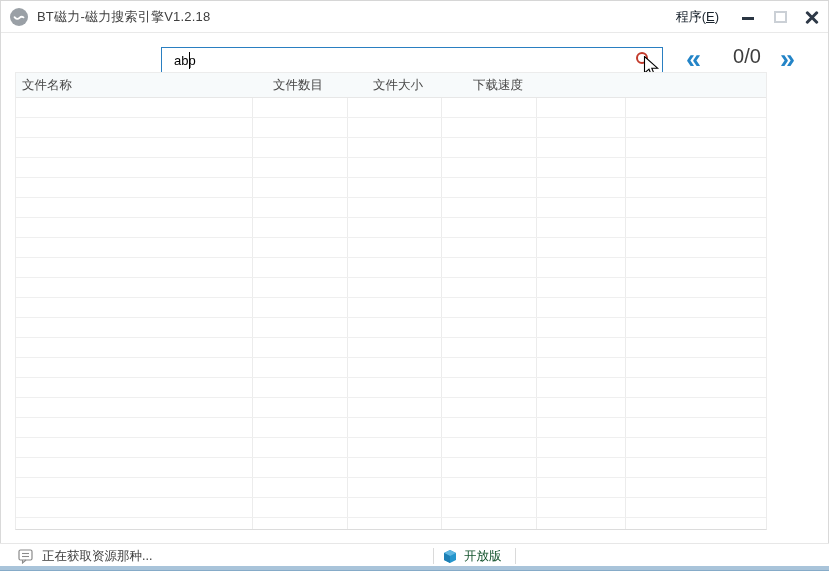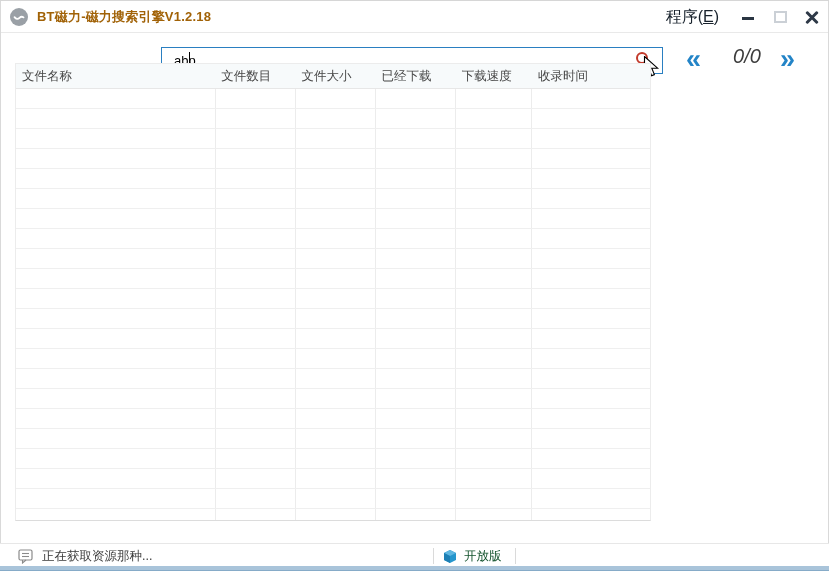--- a/index.html
+++ b/index.html
@@ -5,45 +5,45 @@
   html,body{margin:0;padding:0;background:#efefef;}
   .window{
     position:relative;width:829px;height:571px;background:#ffffff;
     font-family:"Liberation Sans",sans-serif;overflow:hidden;
     box-shadow:inset 0 1px 0 #d6d6d6, inset 1px 0 0 #d9d9d9, inset -1px 0 0 #d9d9d9;
   }
   
   .titlebar{position:absolute;left:1px;right:1px;top:1px;height:31px;background:#fff;
     border-bottom:1px solid #e9e9e9;display:flex;align-items:center;}
   .appicon{width:18px;height:18px;margin-left:9px;flex:0 0 auto;}
-  .apptitle{margin-left:9px;font-size:13px;font-weight:bold;color:#a16207;letter-spacing:.2px;}
+  .apptitle{margin-left:9px;font-size:13px;font-weight:normal;color:#404040;letter-spacing:.2px;}
   .menuzone{margin-left:auto;display:flex;align-items:center;height:100%;}
-  .menuitem{font-size:16px;color:#18222c;padding:0 13px;cursor:default;line-height:31px;}
+  .menuitem{font-size:13px;color:#18222c;padding:0 13px;cursor:default;line-height:31px;}
   .menuitem .mkey{text-decoration:underline;}
   .winbtn{width:32px;height:31px;display:flex;align-items:center;justify-content:center;}
   .min-glyph{width:12px;height:3px;background:#2a3542;margin-top:4px;}
   .max-glyph{width:13px;height:12px;border:2px solid #cbd0d6;box-sizing:border-box;}
   .close-glyph{position:relative;width:14px;height:14px;}
   .close-glyph::before,.close-glyph::after{content:"";position:absolute;left:-1px;top:6px;width:16px;height:3px;background:#2e3947;border-radius:1px;}
   .close-glyph::before{transform:rotate(45deg);}
   .close-glyph::after{transform:rotate(-45deg);}
   
   .search-input{position:absolute;left:161px;top:47px;width:502px;height:27px;box-sizing:border-box;
     border:1px solid #2a7fc1;padding:0 20px 0 12px;font-size:13px;color:#000;outline:none;
     font-family:"Liberation Sans",sans-serif;background:#fff;}
   .caret{position:absolute;left:189px;top:52px;width:1px;height:17px;background:#000;}
   .search-glass{position:absolute;left:636px;top:52px;width:12px;height:12px;border:2px solid #c23a2b;
     border-radius:50%;box-sizing:border-box;background:transparent;}
   .mouse-cursor{position:absolute;left:643px;top:56px;width:18px;height:22px;pointer-events:none;}
   .nav-arrow{position:absolute;top:41px;font-size:27px;font-weight:bold;color:#2384c7;line-height:36px;cursor:default;}
   .nav-prev{left:686px;}
   .nav-next{left:780px;}
-  .page-counter{position:absolute;left:718px;top:45px;width:58px;text-align:center;font-size:20px;color:#3d3d3d;font-style:italic;}
+  .page-counter{position:absolute;left:718px;top:45px;width:58px;text-align:center;font-size:20px;color:#3d3d3d;}
   
-  .grid{position:absolute;left:15px;top:63px;width:636px;height:458px;box-sizing:border-box;
+  .grid{position:absolute;left:15px;top:72px;width:752px;height:458px;box-sizing:border-box;
     border:1px solid #ececec;border-bottom:1px solid #dcdcdc;overflow:hidden;background:#fff;}
   .ghead{display:flex;height:24px;background:#f7fafb;border-bottom:1px solid #e7e7e7;}
   .hcell{box-sizing:border-box;padding-left:6px;font-size:12.5px;color:#474747;line-height:24px;
     white-space:nowrap;overflow:hidden;}
   .trow{display:flex;height:20px;box-sizing:border-box;border-bottom:1px solid #efefef;}
   .tcell{box-sizing:border-box;height:100%;}
   .c1{width:251px;} .c2{width:100px;} .c3{width:100px;} .c4{width:100px;} .c5{width:95px;} .c6{width:148px;}
   .tcell:not(:last-child){border-right:1px solid #ececec;}
   
   .statusbar{position:absolute;left:0;right:0;top:543px;height:24px;background:#fff;
@@ -90,23 +90,21 @@
   </svg>
   <span class="nav-arrow nav-prev">«</span>
   <span class="page-counter">0/0</span>
   <span class="nav-arrow nav-next">»</span>
 
   <div class="grid">
     <div class="ghead" id="grid-head">
         <div class="hcell c1">文件名称</div>
         <div class="hcell c2">文件数目</div>
         <div class="hcell c3">文件大小</div>
-        <div class="hcell c4">已经下载</div>
         <div class="hcell c5">下载速度</div>
-        <div class="hcell c6">收录时间</div>
       </div>
     <div id="grid-body">
         <div class="trow">
           <div class="tcell c1"></div>
           <div class="tcell c2"></div>
           <div class="tcell c3"></div>
           <div class="tcell c4"></div>
           <div class="tcell c5"></div>
           <div class="tcell c6"></div>
         </div>

